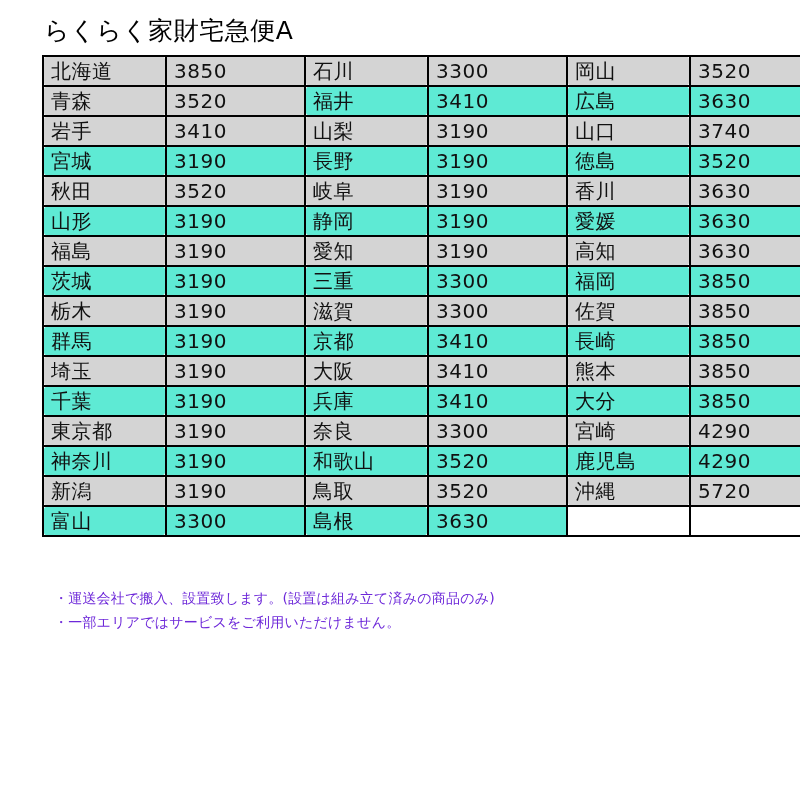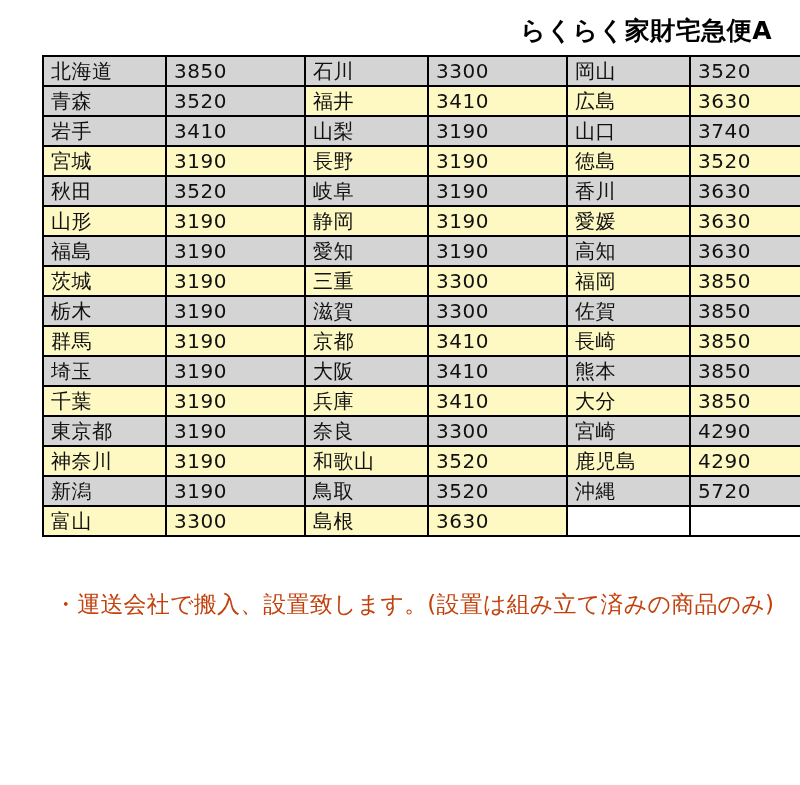--- a/index.html
+++ b/index.html
@@ -16,70 +16,70 @@
   }
   .page {
     position: relative;
     width: 800px;
     height: 785px;
     box-sizing: border-box;
     padding: 14px 28px 0 40px;
   }
   .title {
     font-size: 25px;
-    font-weight: bold;
+    font-weight: normal;
     letter-spacing: 0.5px;
     margin: 0 0 8px 4px;
     color: #000;
-    text-align: right;
   }
   table.fare {
     border-collapse: collapse;
     table-layout: fixed;
     width: 690px;
     margin-left: 2px;
   }
   table.fare td {
     border: 2px solid #000;
     height: 28px;
     font-size: 20px;
     padding: 0 7px;
     white-space: nowrap;
     overflow: hidden;
   }
   td.pref {
     text-align: left;
     width: 107px;
     letter-spacing: 0.5px;
+    border-radius: 6px;
   }
   td.price {
     text-align: left;
     width: 123px;
     letter-spacing: 0.5px;
   }
   td.shade {
     background: #d4d4d4;
   }
   td.plain {
-    background: #fef9c3;
+    background: #5eead4;
   }
   td.empty {
     border: none;
     background: #ffffff;
   }
   .notes {
     margin-top: 52px;
     margin-left: 14px;
   }
   .notes p {
     margin: 0 0 6px 0;
-    font-size: 23px;
+    font-size: 14px;
     line-height: 1.32;
     letter-spacing: 0.2px;
-    color: #c2410c;
+    color: #6d28d9;
     white-space: nowrap;
   }
 </style>
 </head>
 <body>
 
 <div class="page">
 
   <h1 class="title">らくらく家財宅急便A</h1>
 
@@ -211,15 +211,16 @@
           <td class="pref plain">島根</td>
           <td class="price plain">3630</td>
           <td class="pref empty"></td>
           <td class="price empty"></td>
         </tr>
       </tbody>
   </table>
 
   <div class="notes">
       <p>・運送会社で搬入、設置致します。(設置は組み立て済みの商品のみ)</p>
+      <p>・一部エリアではサービスをご利用いただけません。</p>
     </div>
 
 </div>
 
 </body></html>

